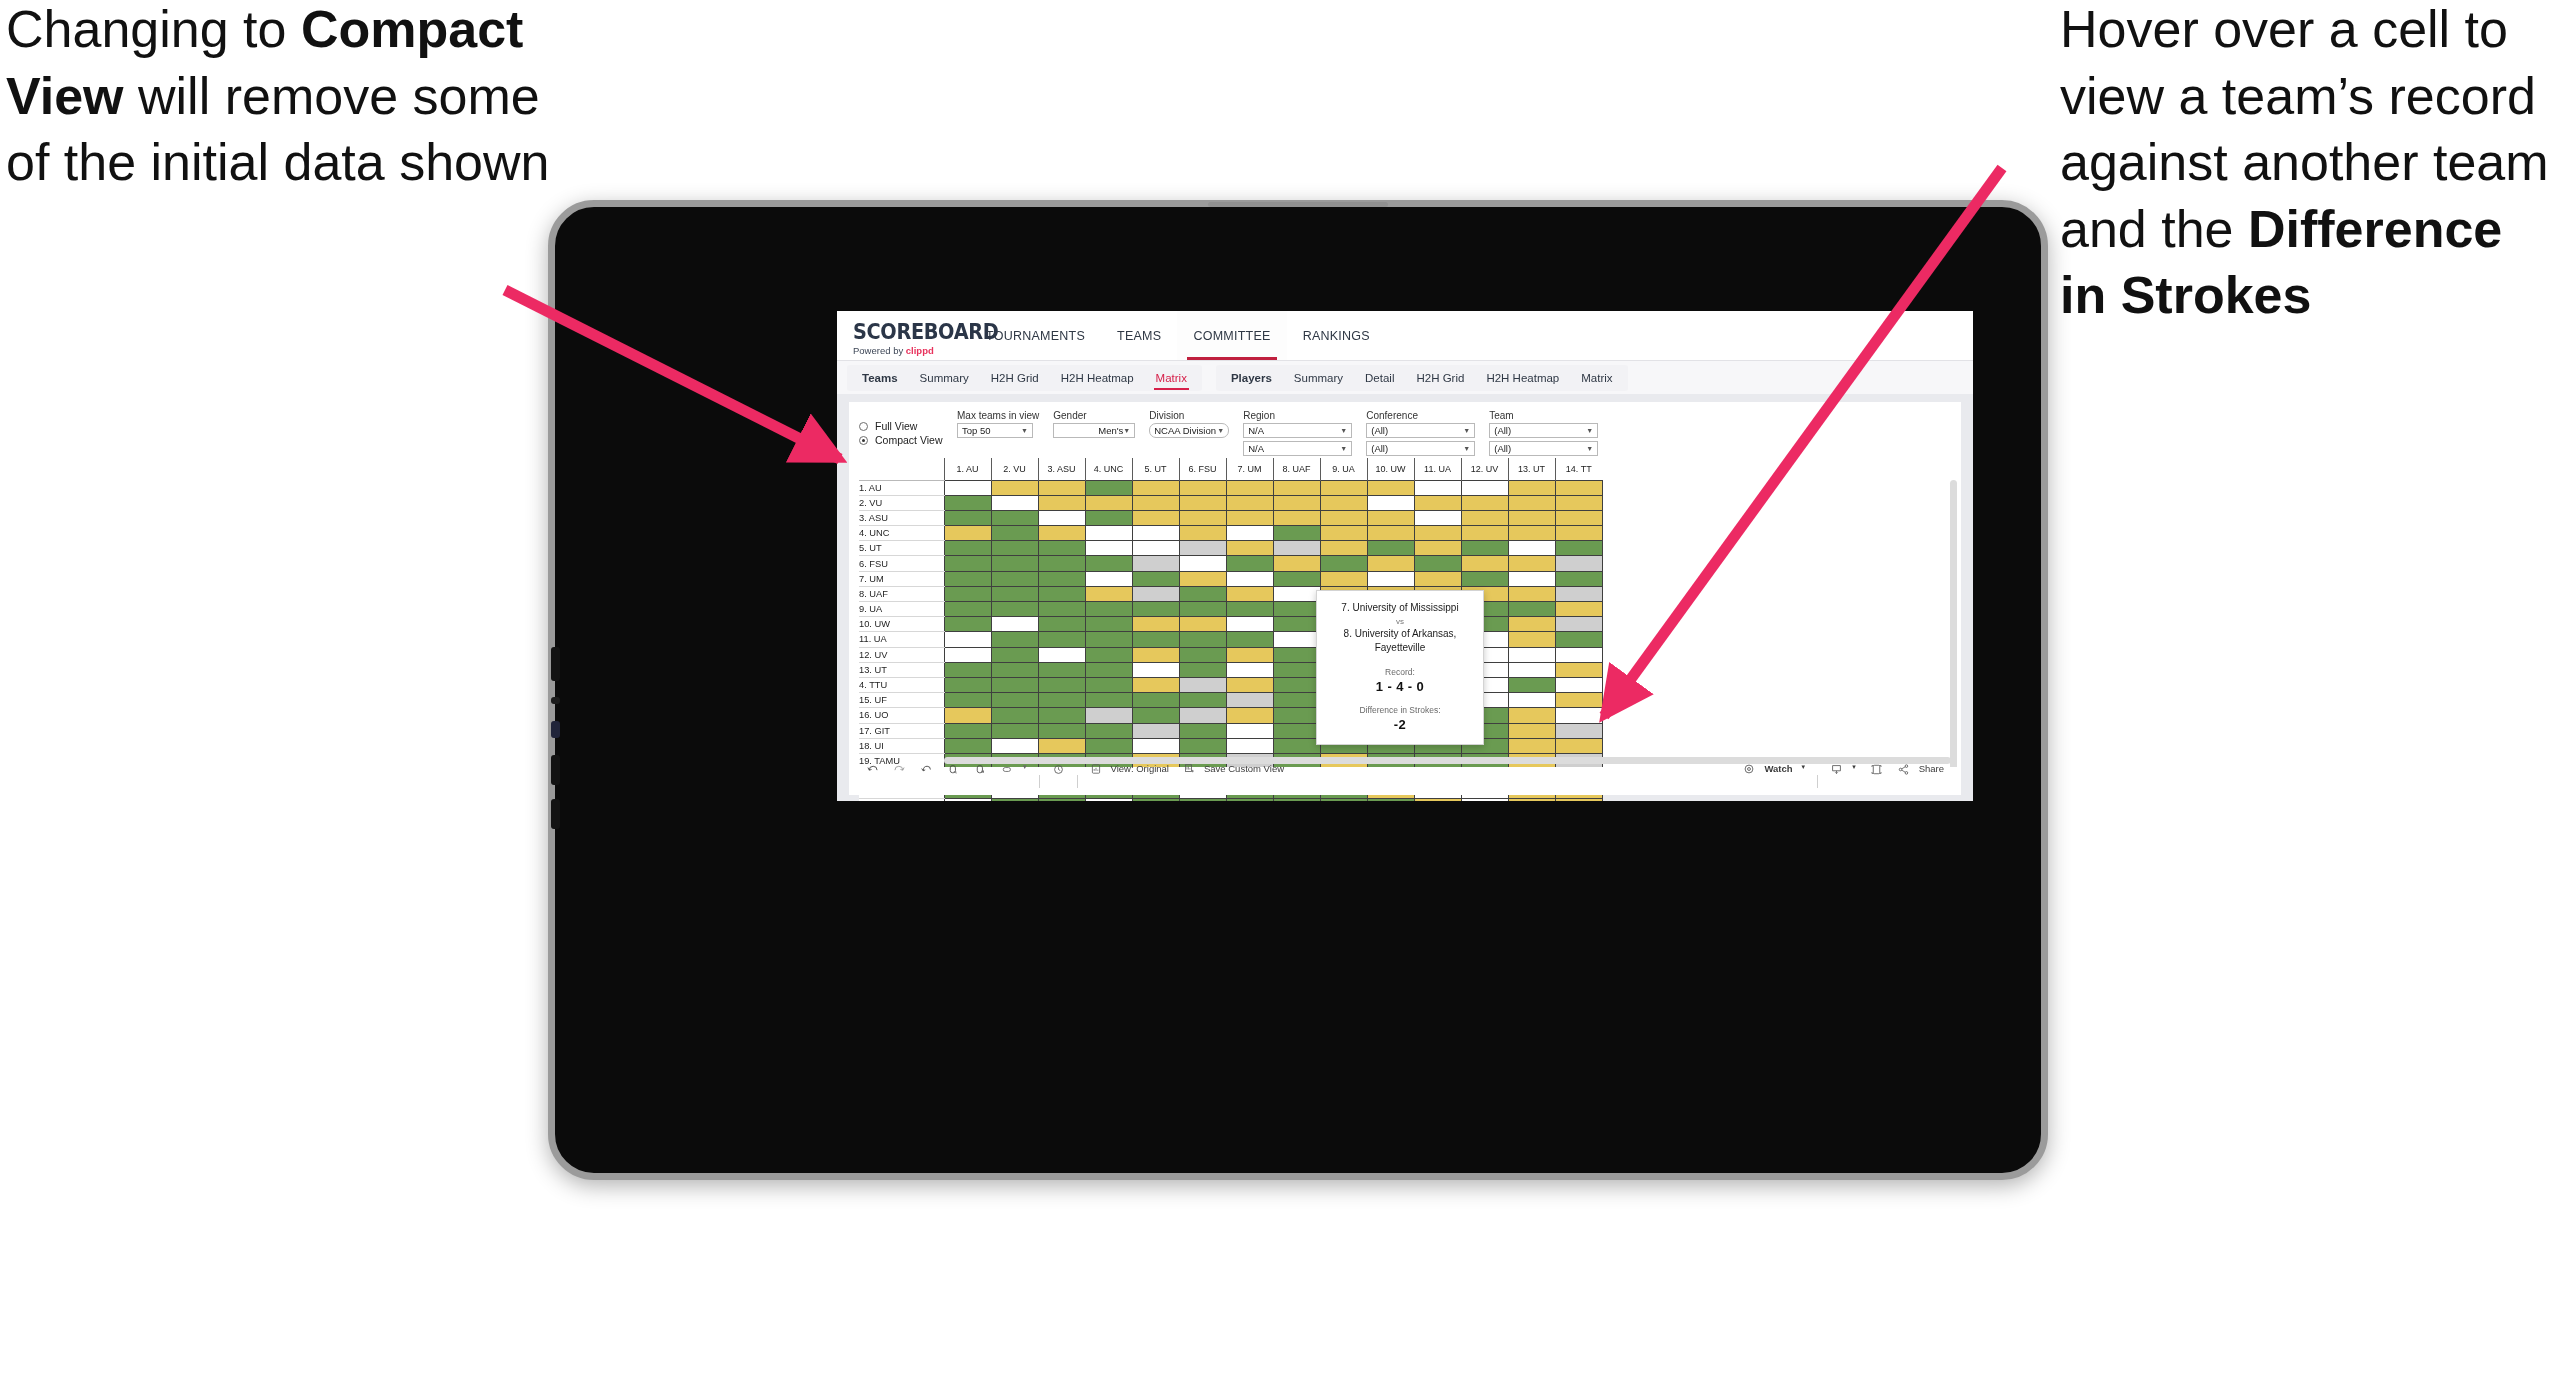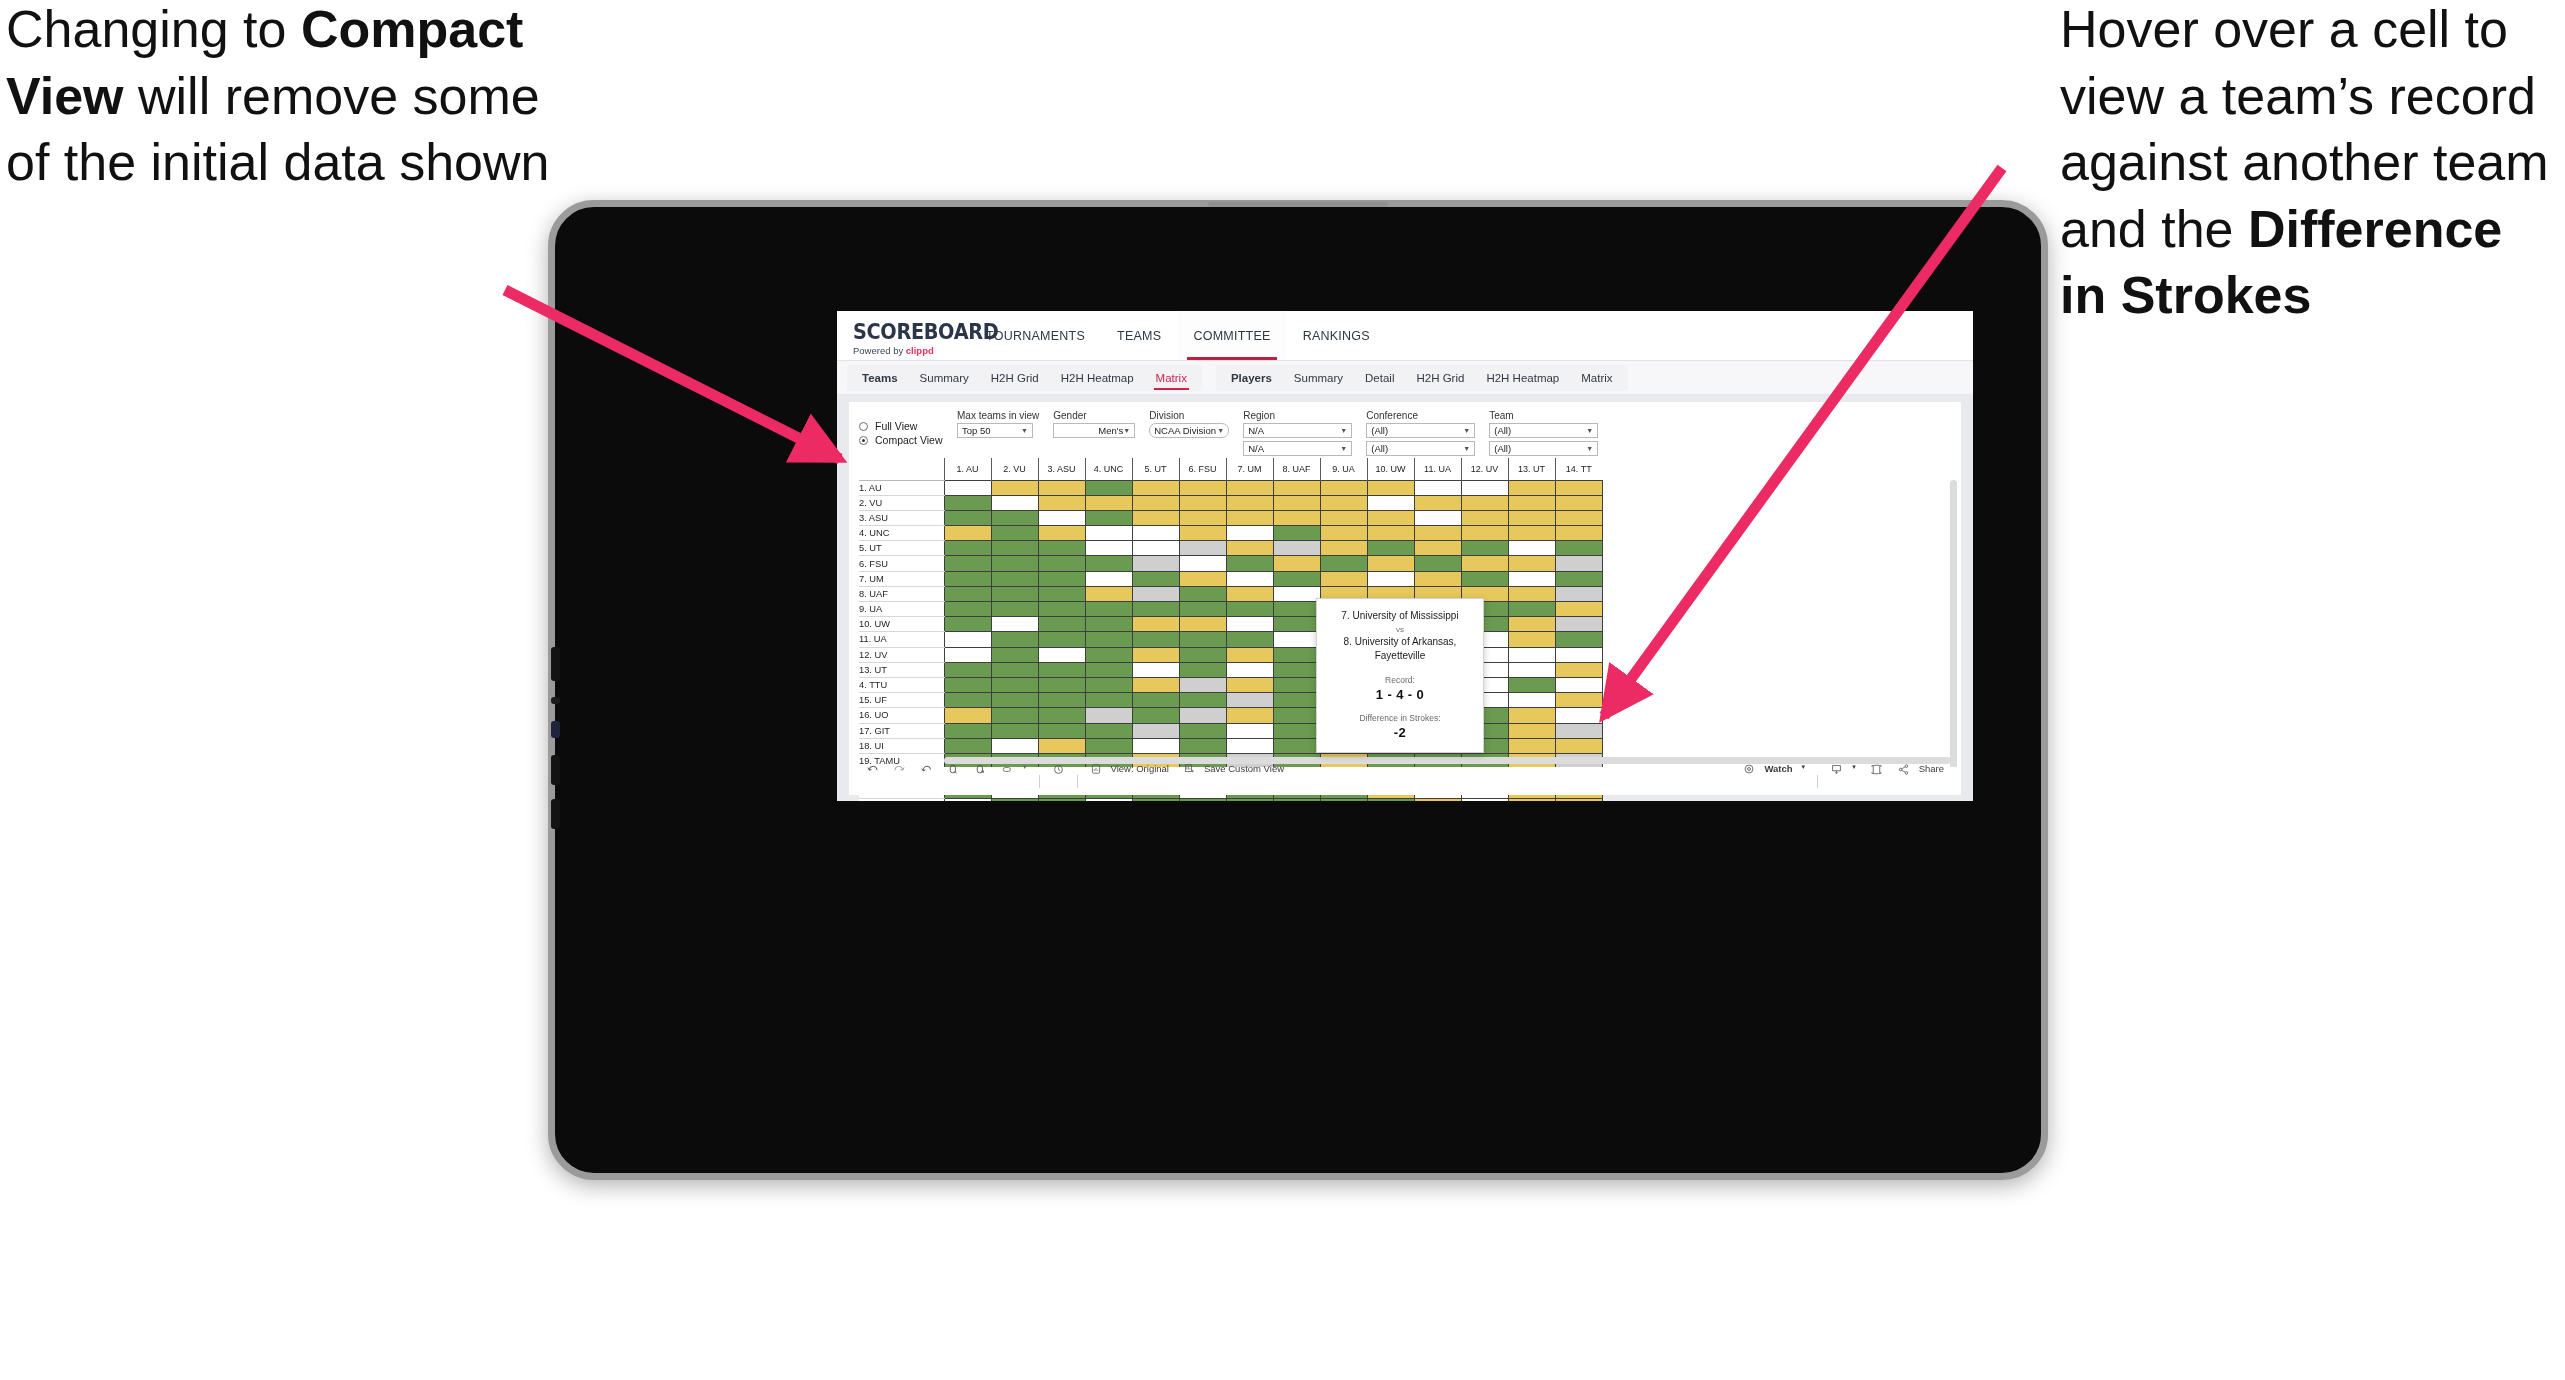--- a/index.html
+++ b/index.html
@@ -114,21 +114,21 @@
   .c-g { background:#6a9b51; }
   .c-y { background:#e6c85c; }
   .c-w { background:#ffffff; }
   .c-a { background:#cfcfcf; }
 
   #vscroll { position:absolute; right:-6px; top:22px; width:7px; height:300px; background:#dcdcdc; border-radius:4px; }
   #hscroll { position:absolute; left:85px; right:0; bottom:-14px; height:7px; background:#dcdcdc; border-radius:4px; }
 
   
   #tooltip {
-    position:absolute; left:467px; top:196px; width:168px;
+    position:absolute; left:467px; top:188px; width:168px;
     background:#ffffff; border:1px solid #d3d3d3; box-shadow:0 2px 7px rgba(0,0,0,.22);
     padding:10px 6px 12px 6px; text-align:center; z-index:20;
   }
   #tooltip .tt-team { font-size:10px; color:#1b1b1b; font-weight:400; line-height:1.45; }
   #tooltip .tt-vs { font-size:8px; color:#777; margin:1px 0; }
   #tooltip .tt-lbl { font-size:8.5px; color:#6a6a6a; margin-top:11px; }
   #tooltip .tt-val { font-size:13px; color:#111; font-weight:700; margin-top:2px; letter-spacing:.4px; }
 
   
   #toolbar {

